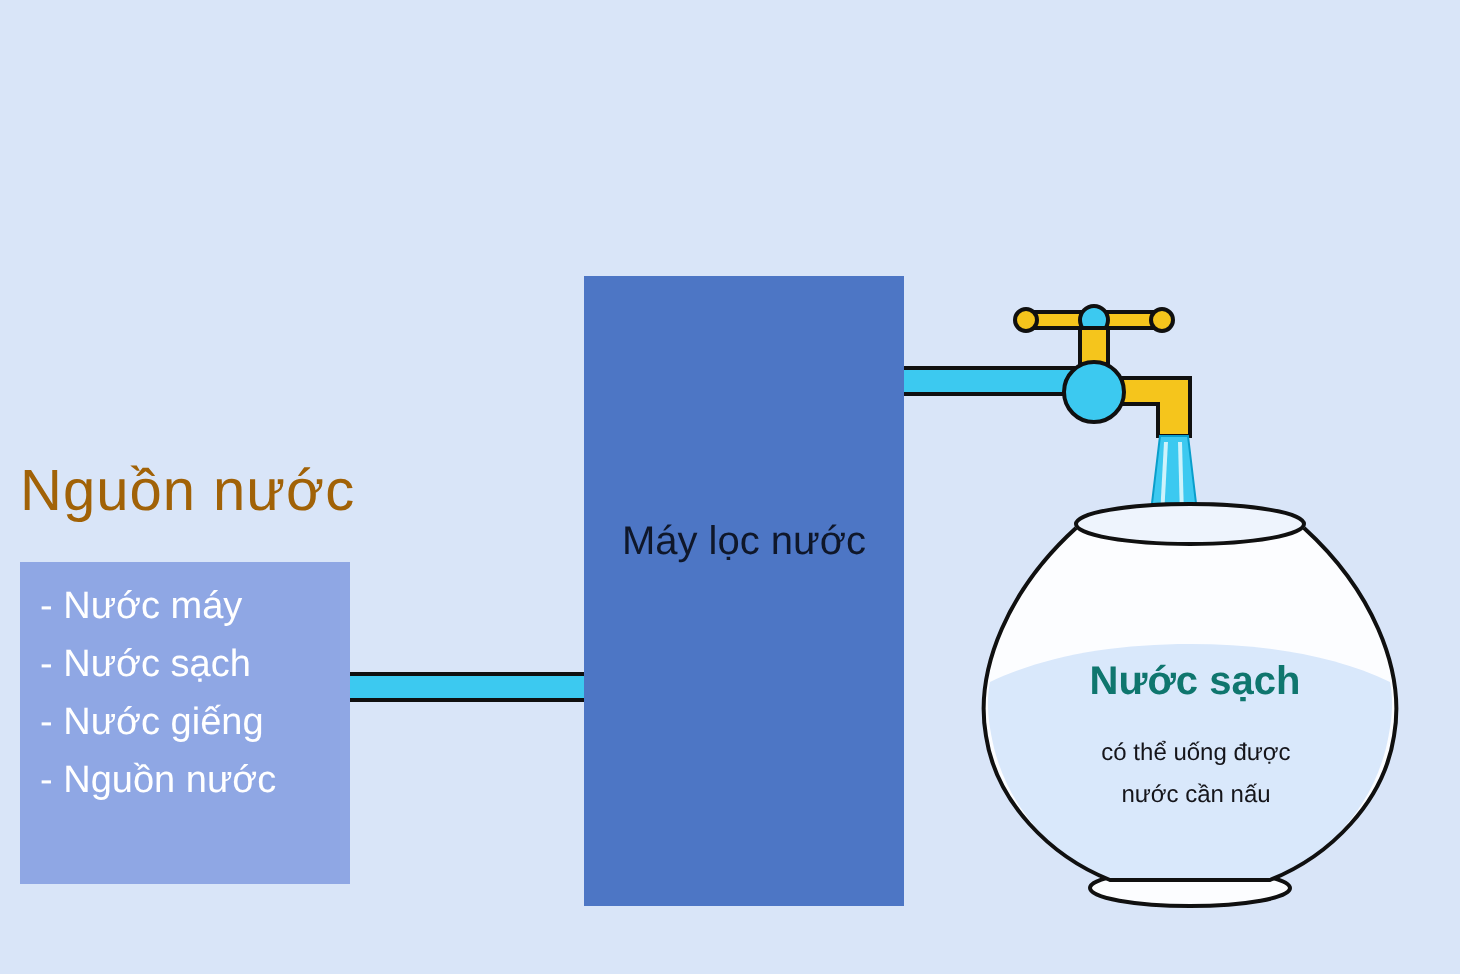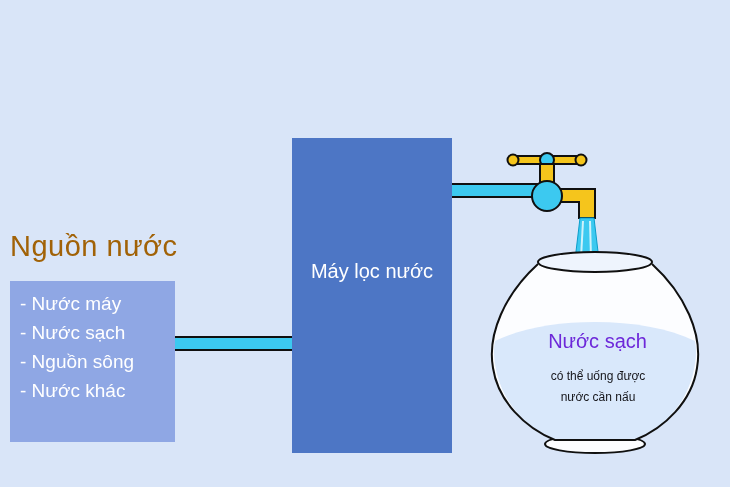--- a/index.html
+++ b/index.html
@@ -19,29 +19,29 @@
   }
   .source-item{color:#ffffff;font-size:19px;line-height:29px;white-space:pre;}
   .pipe{
     position:absolute;background:var(--cyan,#3cc9f0);
     border:2px solid #101010;box-sizing:border-box;z-index:1;
   }
   .pipe-left{left:170px;top:336px;width:126px;height:15px;}
   .pipe-top{left:448px;top:183px;width:102px;height:15px;}
   .ro-box{
     position:absolute;left:292px;top:138px;width:160px;height:315px;
-    background:var(--ro-blue,#4d76c5);color:#ffffff;text-align:center;z-index:3;
+    background:var(--ro-blue,#4d76c5);color:#0f172a;text-align:center;z-index:3;
   }
   .ro-line1{margin-top:122px;font-size:20px;}
   .ro-line2{margin-top:8px;font-size:24px;font-weight:bold;}
   .faucet-svg{position:absolute;left:505px;top:148px;z-index:4;}
   .bowl-svg{position:absolute;left:483px;top:246px;z-index:5;}
   .bowl-title{
     position:absolute;left:510px;top:330px;width:175px;text-align:center;
-    font-size:20px;color:#6d28d9;z-index:6;
+    font-size:20px;color:#0f766e;z-index:6;font-weight:bold;
   }
   .bowl-sub{
     position:absolute;left:498px;top:366px;width:200px;text-align:center;
     font-size:12px;color:#15151a;line-height:21px;z-index:6;
   }
   
   .f-yellow{fill:var(--yellow,#f5c51c);stroke:#101010;stroke-width:2;}
   .f-cyan{fill:var(--cyan,#3cc9f0);stroke:#101010;stroke-width:2;}
   .f-stream{fill:var(--cyan,#3cc9f0);stroke:#0a9ecb;stroke-width:1;}
   .streak{stroke:rgba(255,255,255,.75);stroke-width:2;fill:none;}
@@ -54,22 +54,22 @@
 </head>
 <body>
 
 <div class="canvas">
 
   <div class="title">Nguồn nước</div>
 
   <div class="source-box">
     <div class="source-item">- Nước máy</div>
     <div class="source-item">- Nước sạch</div>
-    <div class="source-item">- Nguồn sông</div>
-    <div class="source-item">- Nước khác</div>
+    <div class="source-item">- Nước giếng</div>
+    <div class="source-item">- Nguồn nước</div>
   </div>
 
   <div class="pipe pipe-left"></div>
   <div class="pipe pipe-top"></div>
 
   <div class="ro-box">
     <div class="ro-line1">Máy lọc nước</div>
   </div>
 
   <svg class="faucet-svg" width="110" height="120" viewBox="0 0 110 120">

